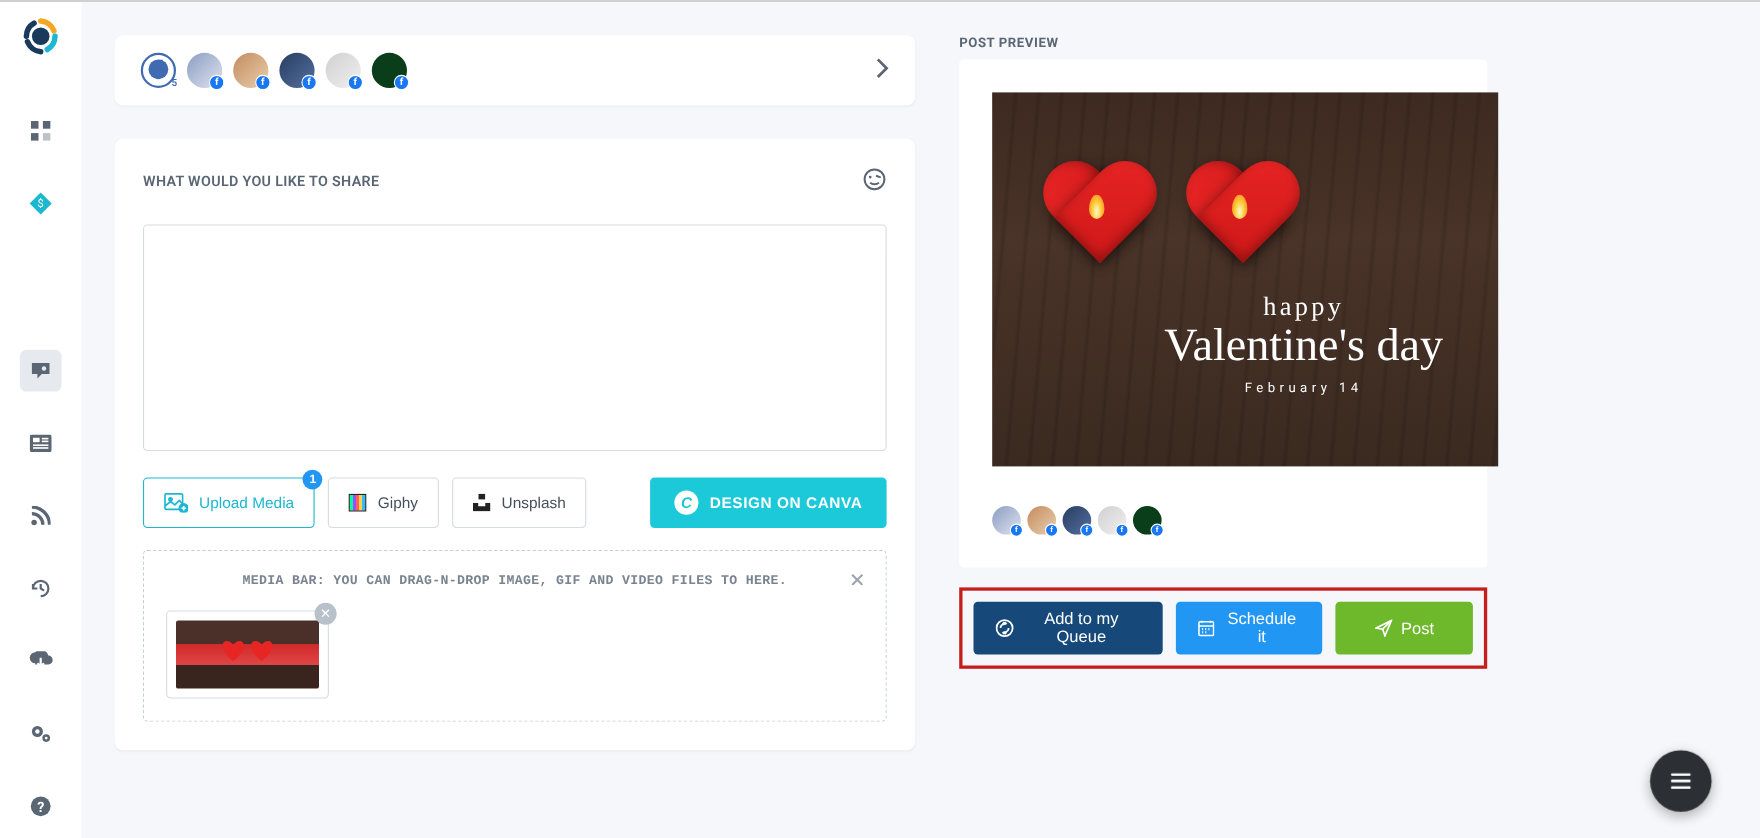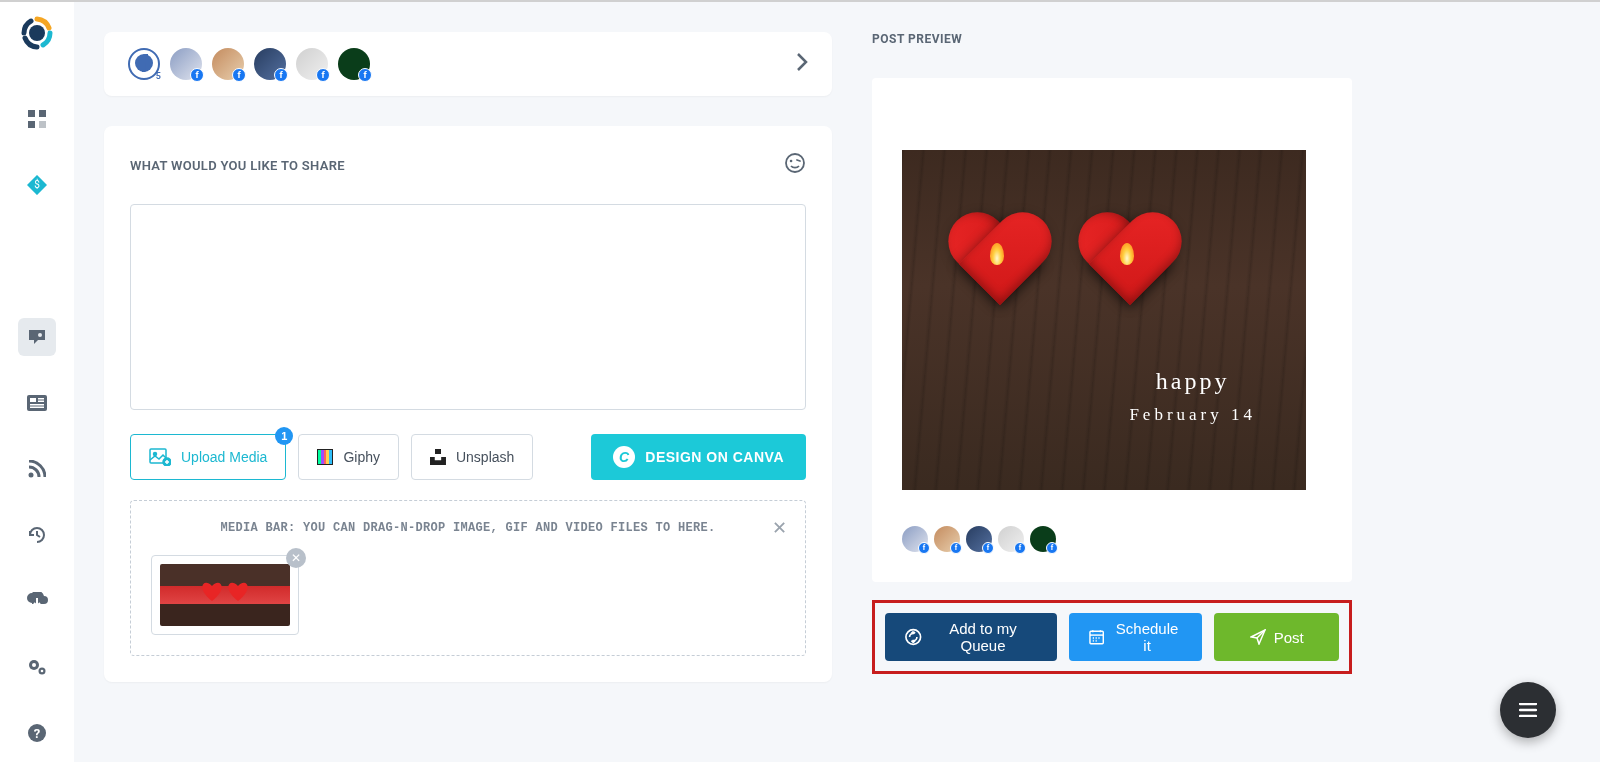--- a/index.html
+++ b/index.html
@@ -349,36 +349,35 @@
     
     .right-column {
       width: 480px;
     }
     
     .preview-title {
       font-size: 12px;
       font-weight: 700;
       color: #5a6674;
       letter-spacing: 0.5px;
-      margin-bottom: 32px;
+      margin-bottom: 8px;
     }
     
     .preview-card {
       background: #ffffff;
       border-radius: 4px;
       padding: 30px;
     }
     
     .preview-image {
-      width: 404px;
+      width: 460px;
       height: 340px;
       background: linear-gradient(180deg, #3d2a20 0%, #4a3328 40%, #3a2a20 100%);
       position: relative;
       overflow: hidden;
-      margin-top: 42px;
     }
     
     .wood-overlay {
       position: absolute;
       inset: 0;
       background: repeating-linear-gradient(
         95deg,
         rgba(0,0,0,0.15) 0px,
         transparent 3px,
         transparent 18px,
@@ -448,25 +447,24 @@
       letter-spacing: 3px;
     }
     
     .preview-valentines {
       font-family: 'Brush Script MT', cursive;
       font-size: 42px;
       line-height: 1;
     }
     
     .preview-date {
-      font-size: 17px;
+      font-size: 12px;
       letter-spacing: 4px;
       margin-top: 10px;
       font-weight: 400;
-      font-family: Liberation Serif, serif;
     }
     
     .preview-profiles {
       display: flex;
       gap: 6px;
       margin-top: 36px;
     }
     
     .preview-profiles .profile-avatar {
       width: 26px;
@@ -746,20 +744,21 @@
           <div class="hearts-container">
             <div class="heart">
                 <div class="flame"></div>
               </div>
             <div class="heart">
                 <div class="flame"></div>
               </div>
           </div>
           <div class="preview-text">
             <div class="preview-happy">happy</div>
+            <div class="preview-valentines">Valentine's day</div>
             <div class="preview-date">February 14</div>
           </div>
         </div>
         <div class="preview-profiles">
           <div class="profile-avatar img1">
               <span class="fb-corner">f</span>
             </div>
           <div class="profile-avatar img2">
               <span class="fb-corner">f</span>
             </div>

